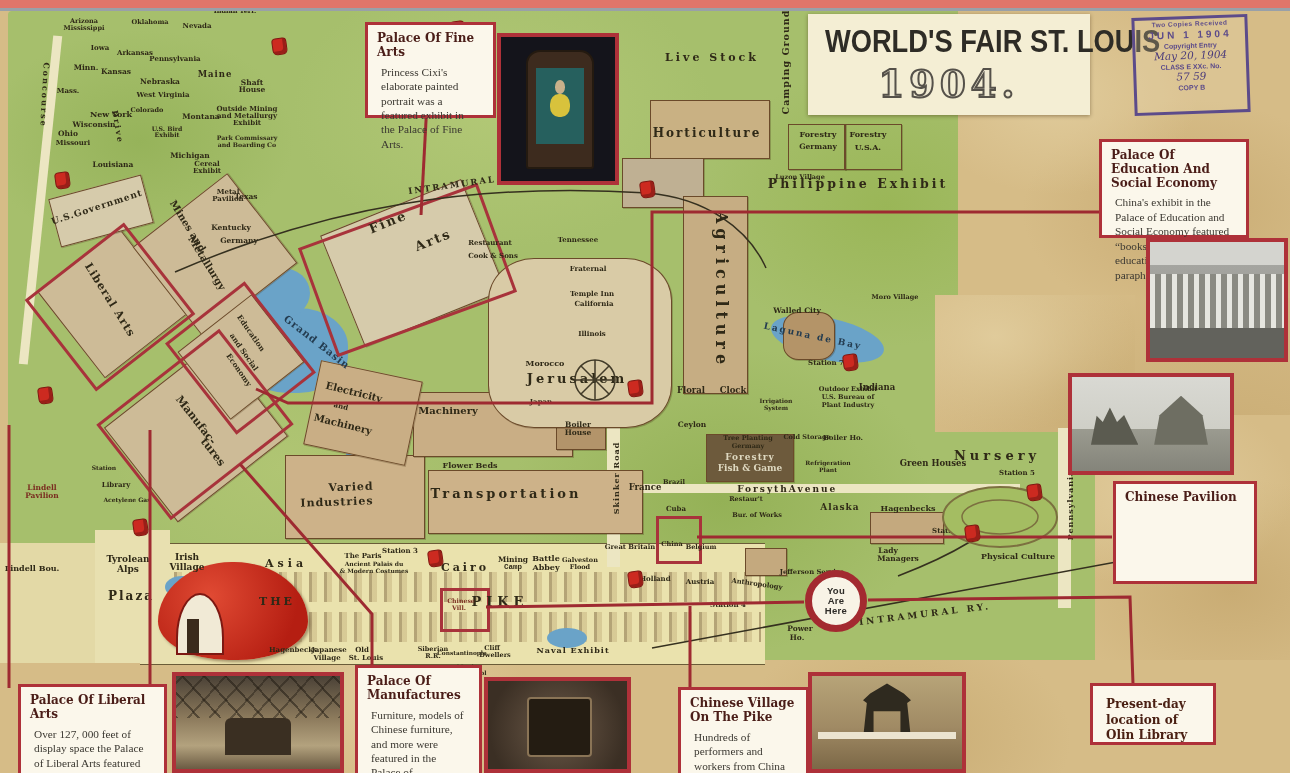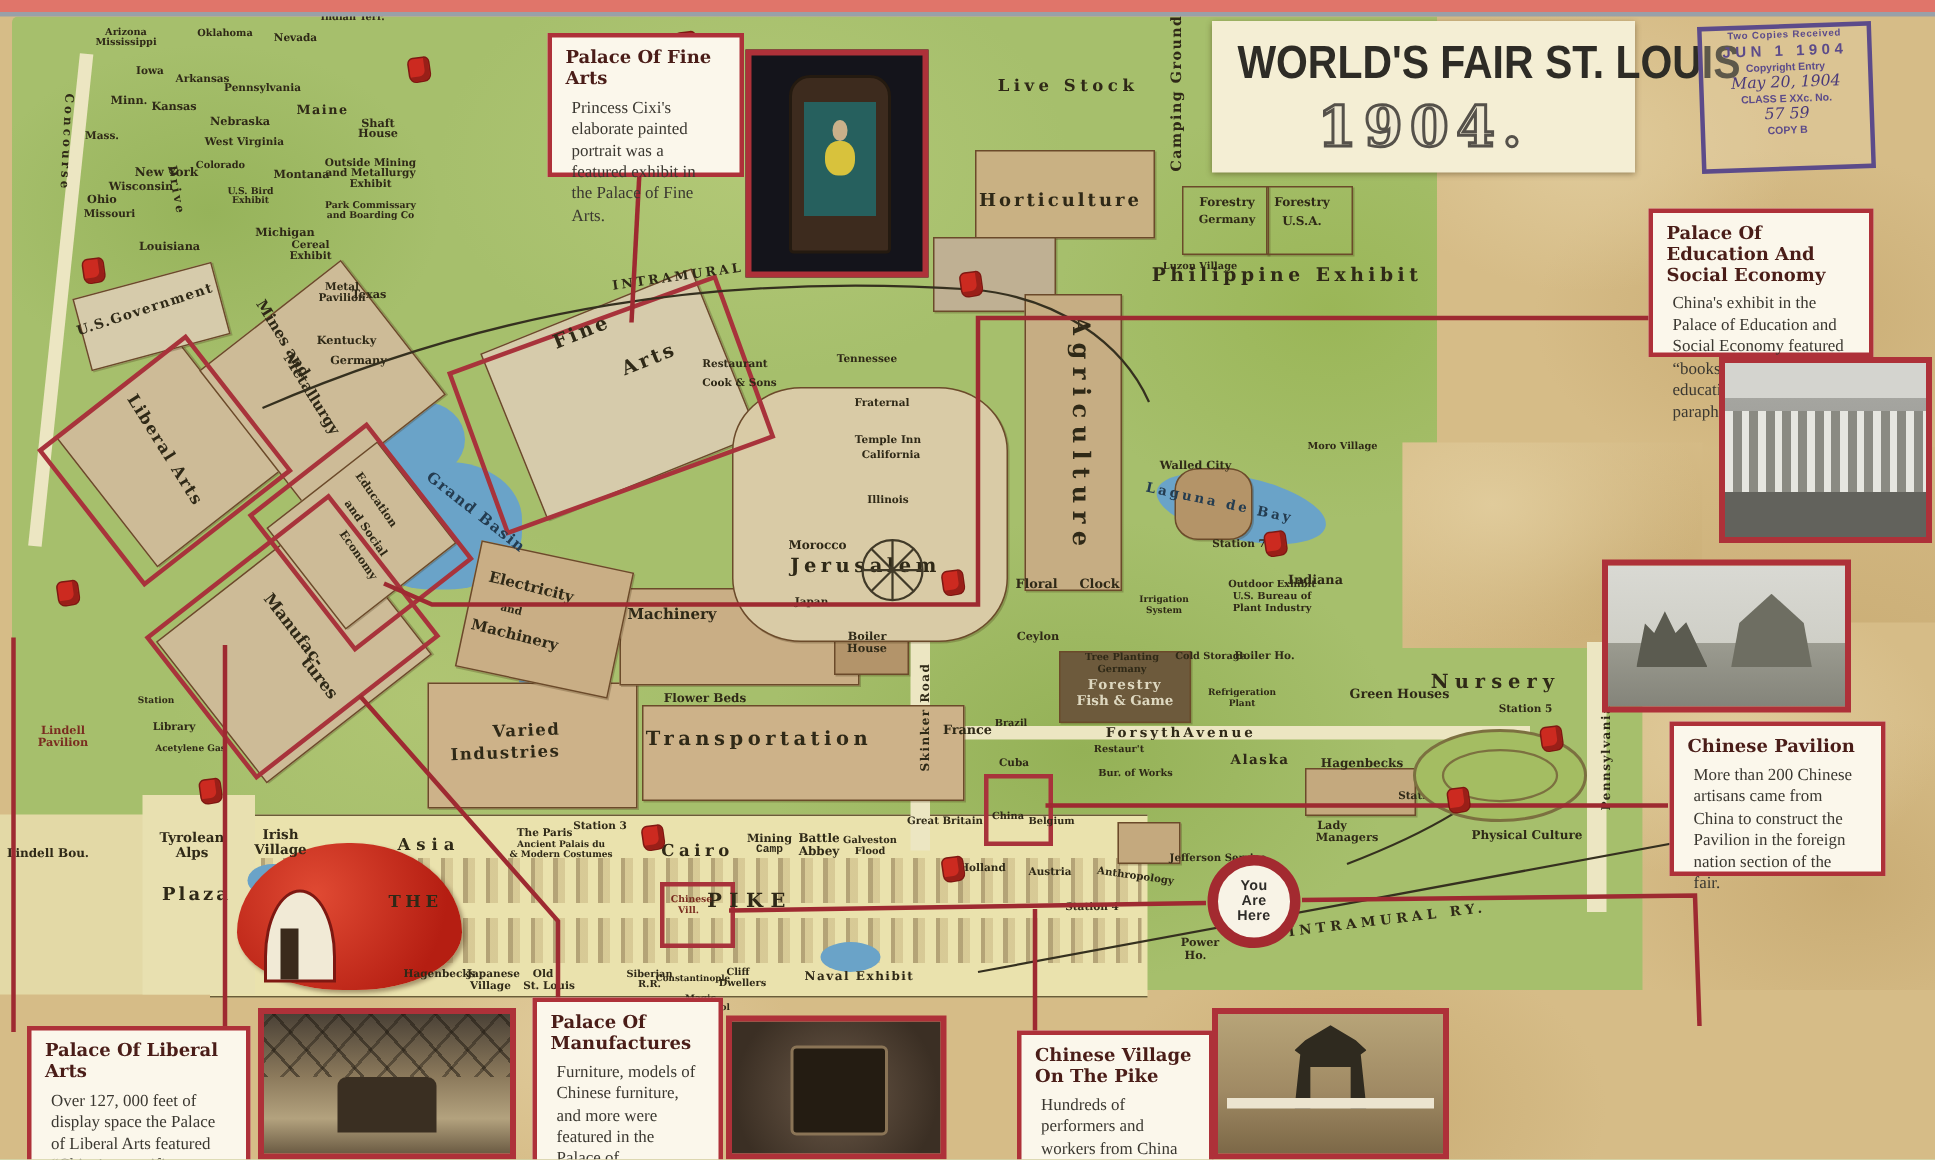--- a/index.html
+++ b/index.html
@@ -375,33 +375,35 @@
   <div class="abs co" style="left:365px;top:22px;width:131px;height:96px;">
     <h3>Palace Of Fine Arts</h3>
     <p>Princess Cixi's elaborate painted portrait was a featured exhibit in the Palace of Fine Arts.</p>
   </div>
   <div class="abs co" style="left:1099px;top:139px;width:150px;height:99px;">
     <h3>Palace Of Education And Social Economy</h3>
     <p>China's exhibit in the Palace of Education and Social Economy featured “books and other educational paraphernalia”.</p>
   </div>
   <div class="abs co" style="left:1113px;top:481px;width:144px;height:103px;">
     <h3>Chinese Pavilion</h3>
-    <p>More than 200 Chinese artisans came from China to construct the Pavilion in the foreign nation section of the fair.</p>
   </div>
   <div class="abs co" style="left:18px;top:684px;width:149px;height:120px;">
     <h3>Palace Of Liberal Arts</h3>
     <p>Over 127, 000 feet of display space the Palace of Liberal Arts featured “China's magnificent display of her natural and manufactured products and</p>
   </div>
   <div class="abs co" style="left:355px;top:665px;width:127px;height:120px;">
     <h3>Palace Of Manufactures</h3>
     <p>Furniture, models of Chinese furniture, and more were featured in the Palace of Manufactures.</p>
   </div>
   <div class="abs co" style="left:678px;top:687px;width:131px;height:100px;">
     <h3>Chinese Village On The Pike</h3>
     <p>Hundreds of performers and workers from China entertained visitors at the Chinese Village on the Pike, the amusement-park section</p>
+  </div>
+  <div class="abs co olin" style="left:1090px;top:683px;width:126px;height:62px;">
+    <p>Present-day location of Olin Library</p>
   </div>
 
   <div class="abs ph" style="left:497px;top:33px;width:122px;height:152px;background:#14141b;">
     <div style="position:absolute;left:22%;top:9%;width:56%;height:80%;background:#3d2b1e;border-radius:14px 14px 3px 3px;border:2px solid #241a10;">
       <div style="position:absolute;left:12%;top:14%;width:76%;height:66%;background:#26605e;">
         <div style="position:absolute;left:30%;top:34%;width:40%;height:30%;background:#d8c23c;border-radius:45%;"></div>
         <div style="position:absolute;left:40%;top:16%;width:20%;height:18%;background:#c9b08a;border-radius:50%;"></div>
       </div>
     </div>
   </div>

